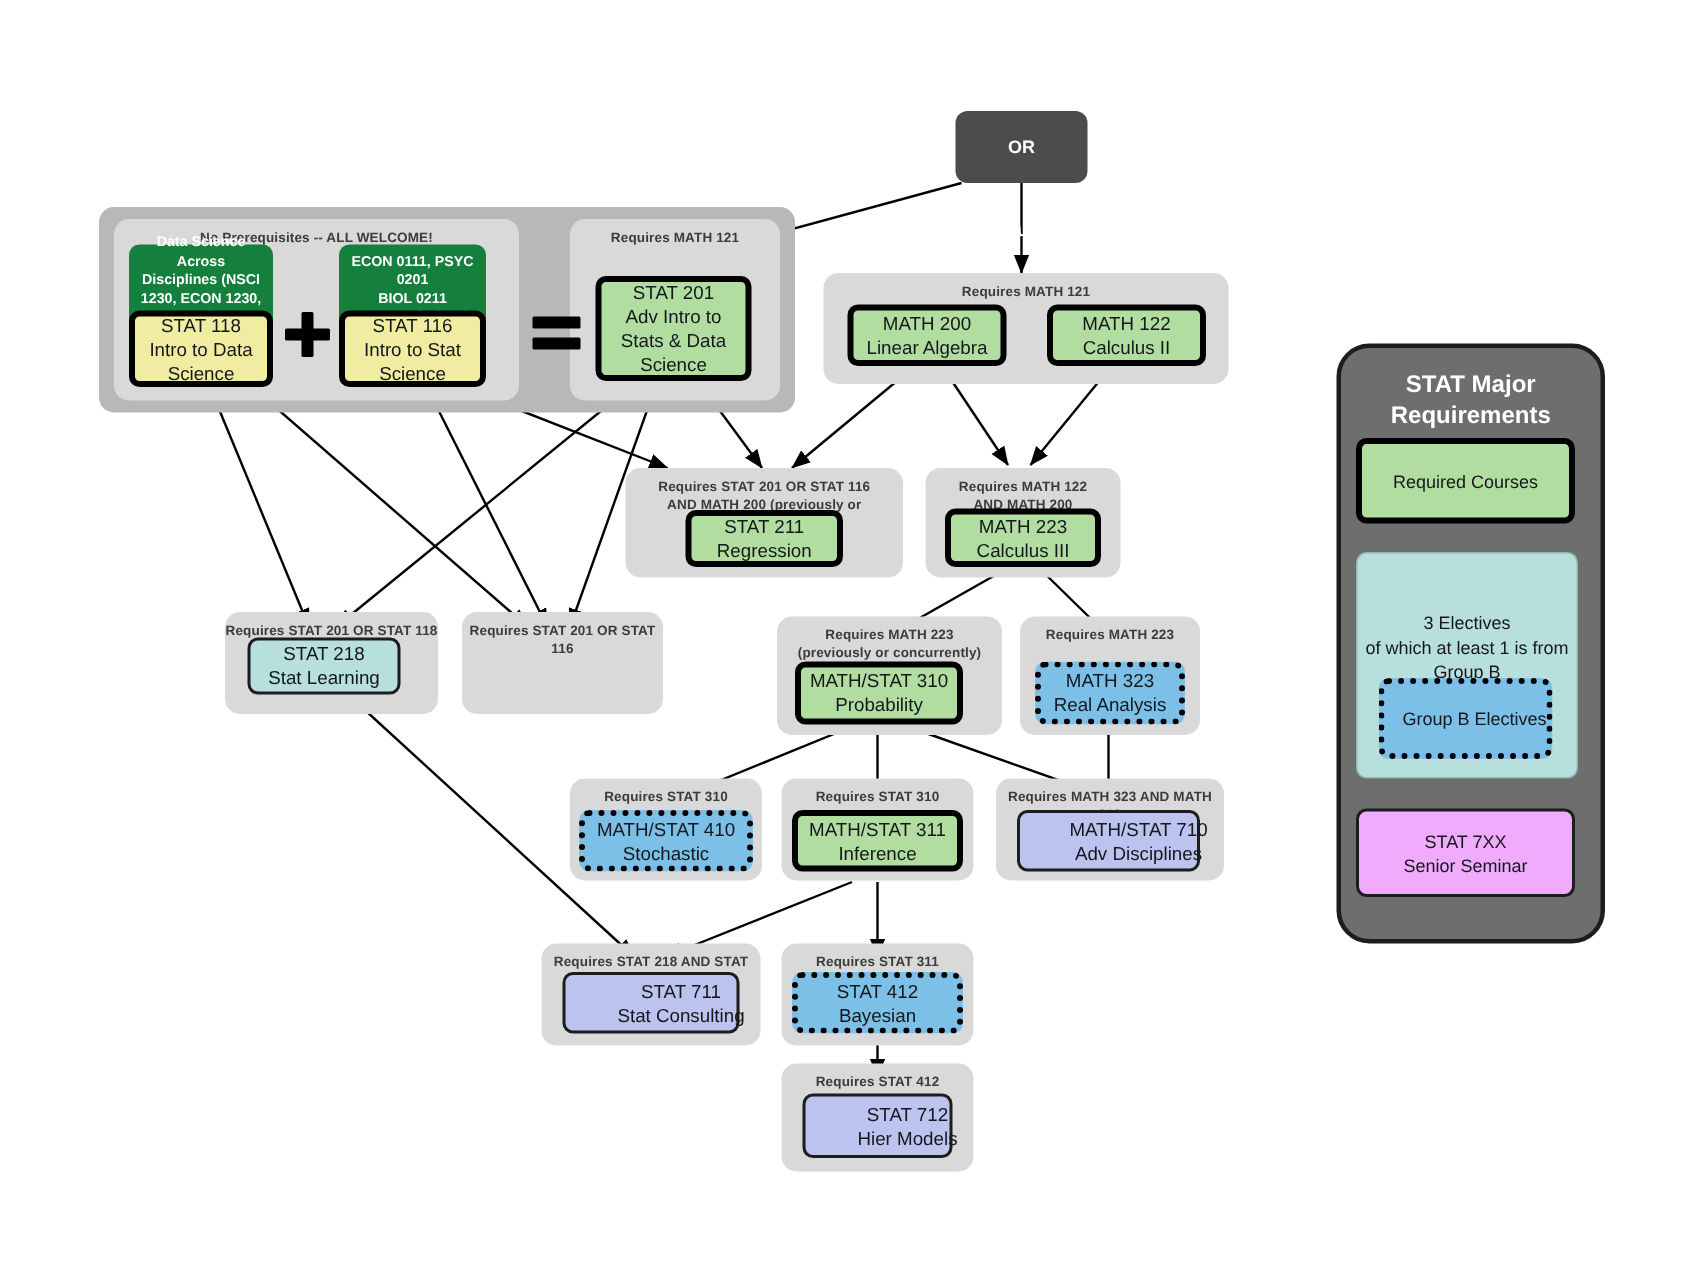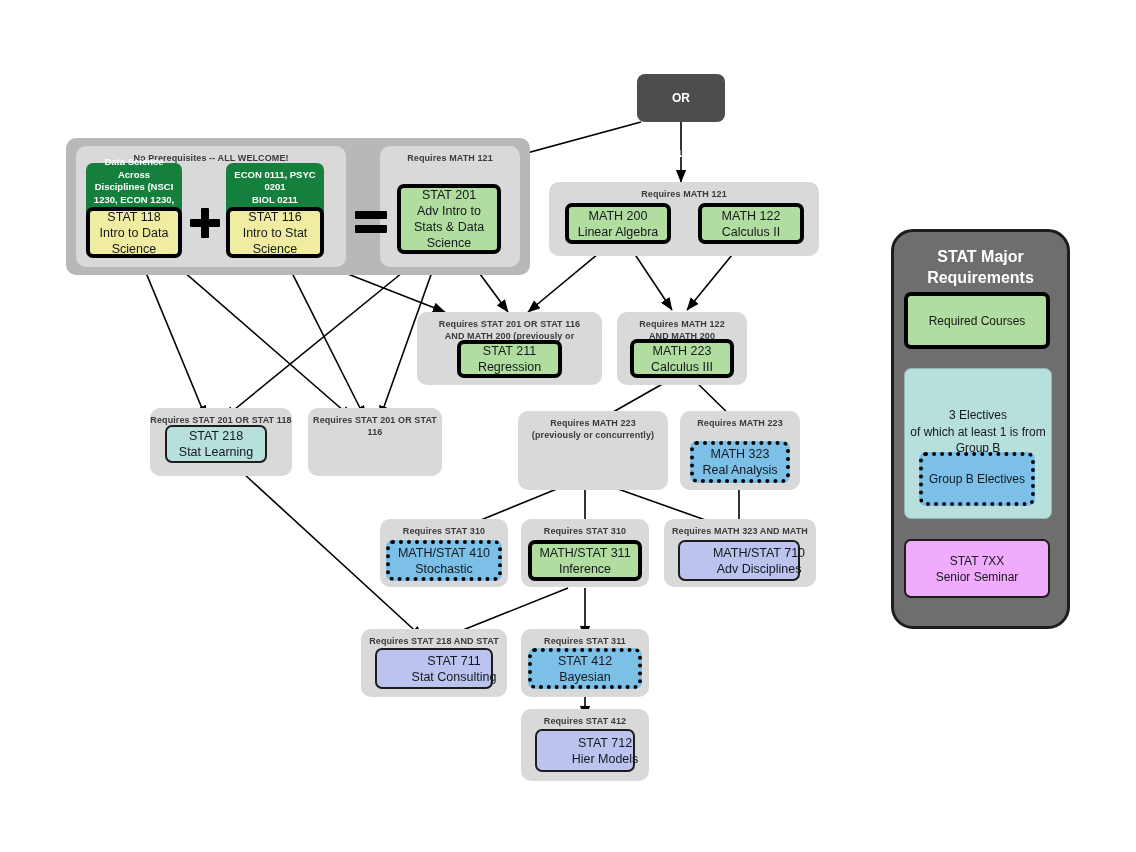--- a/index.html
+++ b/index.html
@@ -349,20 +349,24 @@
   <div class="group abs" style="left:308px; top:408px; width:134px; height:68px;">
     <div class="group-label">Requires STAT 201 OR STAT 116</div>
   </div>
 
   <div class="group abs" style="left:518px; top:411px; width:150px; height:79px;">
     <div class="group-label">
       <span>Requires MATH 223</span><br>
       <span>(previously or concurrently)</span>
     </div>
   </div>
+  <div class="node n-required" style="left:530px; top:441px; width:112px; height:42px;">
+    <span class="ln">MATH/STAT 310</span>
+    <span class="ln">Probability</span>
+  </div>
 
   <div class="group abs" style="left:680px; top:411px; width:120px; height:79px;">
     <div class="group-label">Requires MATH 223</div>
   </div>
   <div class="node n-groupb" style="left:690px; top:441px; width:100px; height:42px;">
     <span class="ln">MATH 323</span>
     <span class="ln">Real Analysis</span>
   </div>
 
   <div class="group abs" style="left:380px; top:519px; width:128px; height:68px;">
@@ -426,21 +430,21 @@
   </div>
 
   <div class="swatch-elective-area" style="left:904px; top:368px; width:146px; height:149px;">
     <div class="swatch-elective-text">
       <span>3 Electives</span><br>
       <span>of which at least 1 is from</span><br>
       <span>Group B</span>
     </div>
   </div>
 
-  <div class="legend-swatch" style="left:919px; top:452px; width:116px; height:54px; background:#7cc0e8; border:4px dotted #000000;">
+  <div class="legend-swatch" style="left:919px; top:452px; width:116px; height:54px; background:#7cc0e8; border:4px dotted #000000;align-items:flex-end;">
     <span class="ln">Group B Electives</span>
   </div>
 
   <div class="legend-swatch" style="left:904px; top:539px; width:146px; height:59px; background:#f0abfc; border:2px solid #1d1d1d;">
     <span class="ln">STAT 7XX</span>
     <span class="ln">Senior Seminar</span>
   </div>
 
 </div>
 

